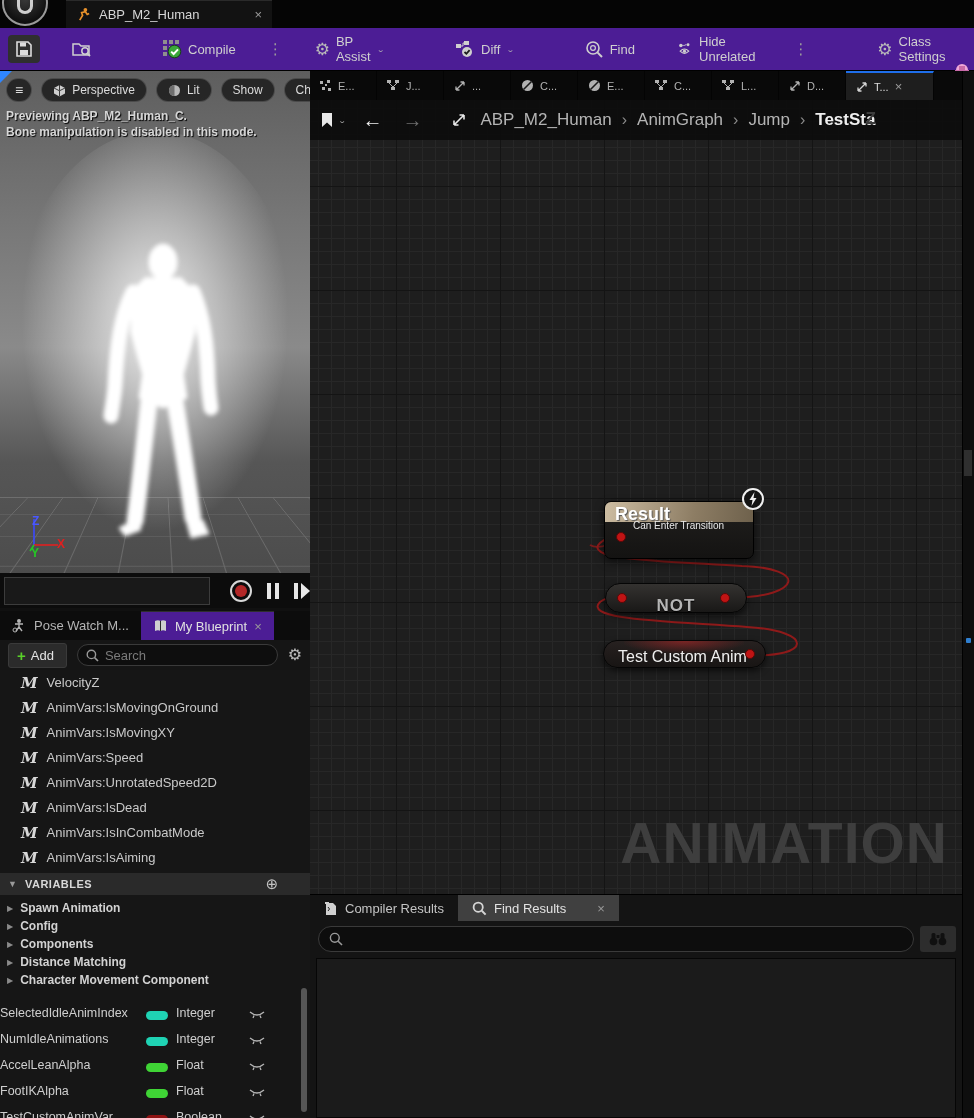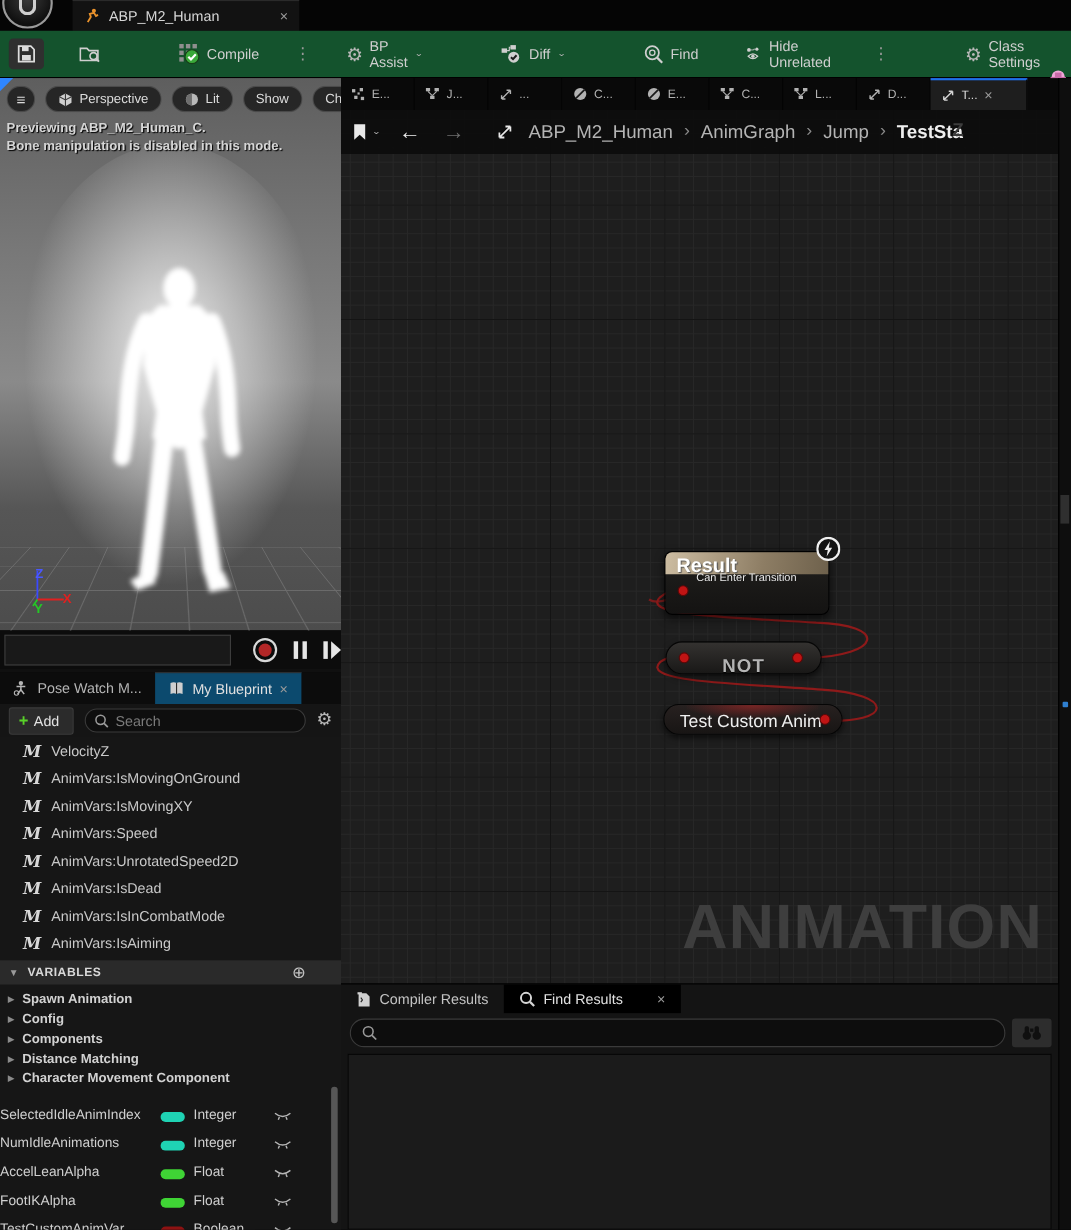--- a/index.html
+++ b/index.html
@@ -18,21 +18,21 @@
     border:2px solid #9a9a9a; }
   #ue-logo .u { position:absolute; left:13px; top:14px; width:16px; height:18px;
     border:3px solid #cfcfcf; border-top:none; border-radius:0 0 9px 9px; }
   #doc-tab { left:66px; top:0; width:206px; height:28px; background:#121212;
     border-top:1px solid #2a2a2a; display:flex; align-items:center; gap:8px; padding:0 10px; }
   .runner { width:15px; height:15px; }
   #doc-tab .label { color:#d6d6d6; font-size:13px; }
   .close-x { color:#9a9a9a; font-size:13px; cursor:default; }
 
   
-  #toolbar { left:0; top:28px; width:974px; height:43px; background:#14532d;
+  #toolbar { left:0; top:28px; width:974px; height:43px; background:#4c1d95;
     border-bottom:1px solid #000; display:flex; align-items:center;gap:19px; }
   .tb-btn { display:flex; align-items:center; gap:6px; padding:5px 7px; border-radius:4px; color:#cfcfcf; }
   .tb-btn.hl { background:#2f2f2f; }
   .tb-sep { width:1px; height:26px; background:#060606; margin:0 9px; }
   .tb-dots { color:#9a9a9a; font-size:15px; padding:0 6px; }
   .chev { color:#b5b5b5; font-size:10px; transform:scaleY(.7); }
   .gear-glyph { font-size:17px; color:#b9b9b9; line-height:1; }
   #sk-btn { background:#2c2c2c; border-radius:4px; padding:3px 23px; margin-left:22px; }
   #sk-btn .skull { color:#63cfe0; font-size:18px; line-height:1; }
   #pink-btn { position:absolute; right:-8px; top:34px; width:34px; height:30px; }
@@ -67,21 +67,21 @@
   .pause-bars { display:flex; gap:4px; margin-left:15px; }
   .pause-bars i { width:4px; height:16px; background:#e6e6e6; }
   .step { display:flex; align-items:center; gap:3px; margin-left:15px; }
   .step i { width:4px; height:16px; background:#e6e6e6; }
   .step b { width:0; height:0; border-left:9px solid #e6e6e6;
     border-top:8px solid transparent; border-bottom:8px solid transparent; }
 
   
   #bp-tabs { left:0; top:611px; width:310px; height:29px; background:#0c0c0c; display:flex; }
   .bp-tab { display:flex; align-items:center; gap:7px; padding:0 12px; font-size:13px; color:#b5b5b5; }
-  .bp-tab.active { background:#0c4a6e; border-top:1px solid #2e2e2e; color:#e0e0e0; }
+  .bp-tab.active { background:#4c1d95; border-top:1px solid #2e2e2e; color:#e0e0e0; }
   #addrow { left:0; top:640px; width:310px; height:30px; background:#151515;
     display:flex; align-items:center; gap:10px; padding:0 8px; }
   #add-btn { background:#2b2b2b; border:1px solid #3a3a3a; border-radius:3px;
     padding:3px 12px 3px 8px; display:flex; gap:5px; align-items:center; color:#e3e3e3; font-size:13px; }
   #add-btn .plus { color:#59d129; font-weight:bold; font-size:15px; }
   #bp-search { flex:1; height:22px; background:#0e0e0e; border:1px solid #3a3a3a;
     border-radius:12px; display:flex; align-items:center; padding:0 8px; gap:6px; }
   #bp-search input { background:none; border:none; outline:none; color:#aaa;
     font-size:13px; width:130px; font-family:"Liberation Sans",sans-serif; }
   #bp-search input::placeholder { color:#7a7a7a; }
@@ -169,21 +169,21 @@
   #right-strip { left:962px; top:71px; width:12px; height:1047px; background:#0e0e0e;
     border-left:1px solid #000; }
   #right-thumb { left:964px; top:450px; width:8px; height:26px; background:#2f2f2f; }
   #right-dot { left:966px; top:638px; width:5px; height:5px; background:#2f7fd0; border-radius:1px; }
 
   
   #bottom { left:310px; top:894px; width:652px; height:224px; background:#141414;
     border-top:1px solid #000; }
   #bottom-tabs { display:flex; height:26px; }
   .b-tab { display:flex; align-items:center; gap:7px; padding:0 14px; font-size:13px; color:#c4c4c4; }
-  .b-tab.active { background:#000000; color:#e2e2e2; }
+  .b-tab.active { background:#404040; color:#e2e2e2; }
   #find-row { display:flex; align-items:center; gap:6px; padding:5px 6px 4px 8px; }
   #find-pill { flex:1; height:26px; background:#0d0d0d; border:1px solid #3a3a3a;
     border-radius:13px; display:flex; align-items:center; gap:7px; padding:0 10px; }
   #find-pill input { flex:1; background:none; border:none; outline:none; color:#bbb;
     font-size:13px; font-family:"Liberation Sans",sans-serif; }
   #find-pill input::placeholder { color:#6d6d6d; }
   #binoc-btn { width:36px; height:26px; background:#2d2d2d; border-radius:3px;
     display:flex; align-items:center; justify-content:center; }
   #results-box { margin:2px 6px 0 6px; height:160px; background:#1b1b1b; border:1px solid #060606; }
 </style>

